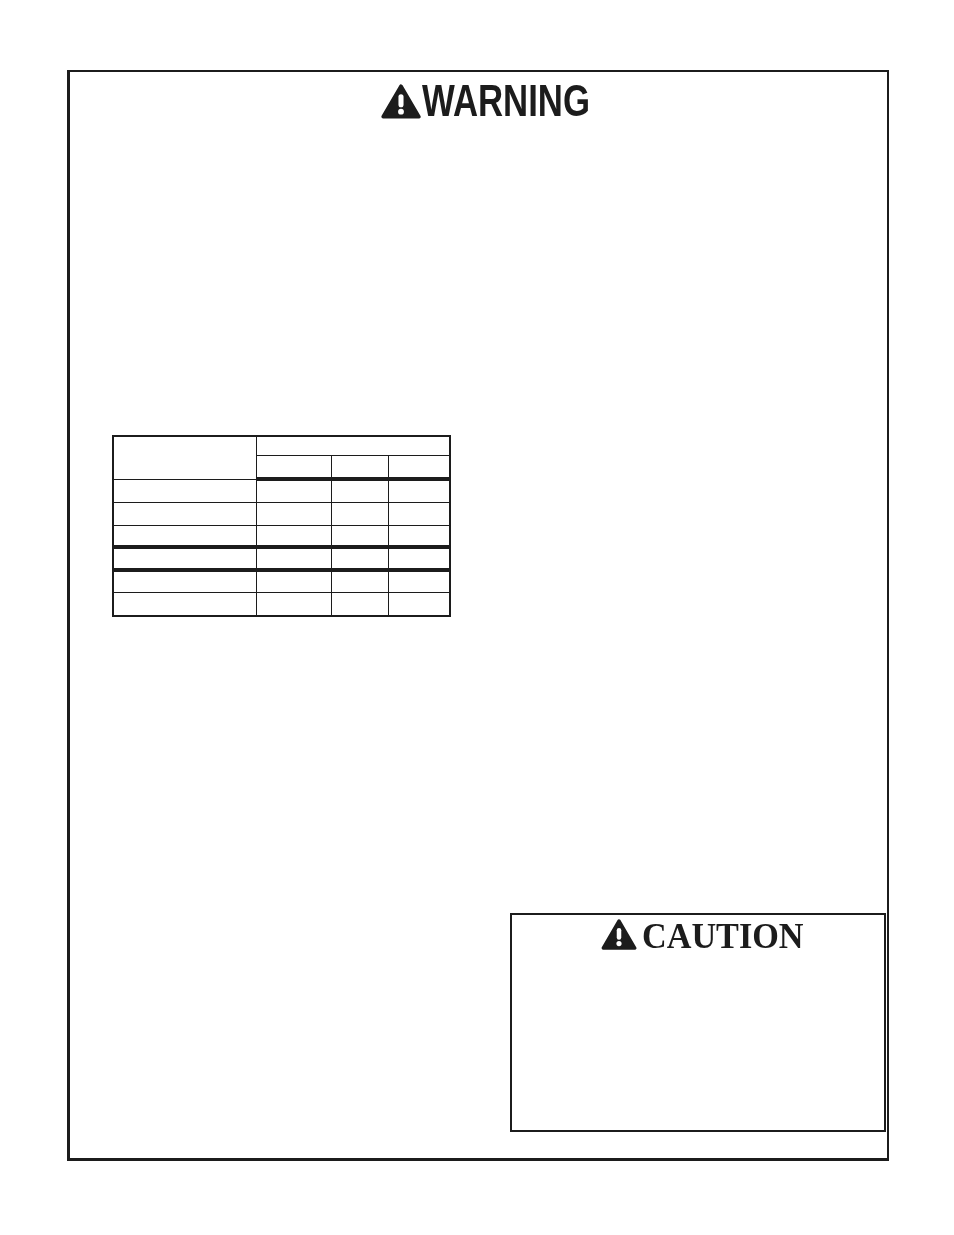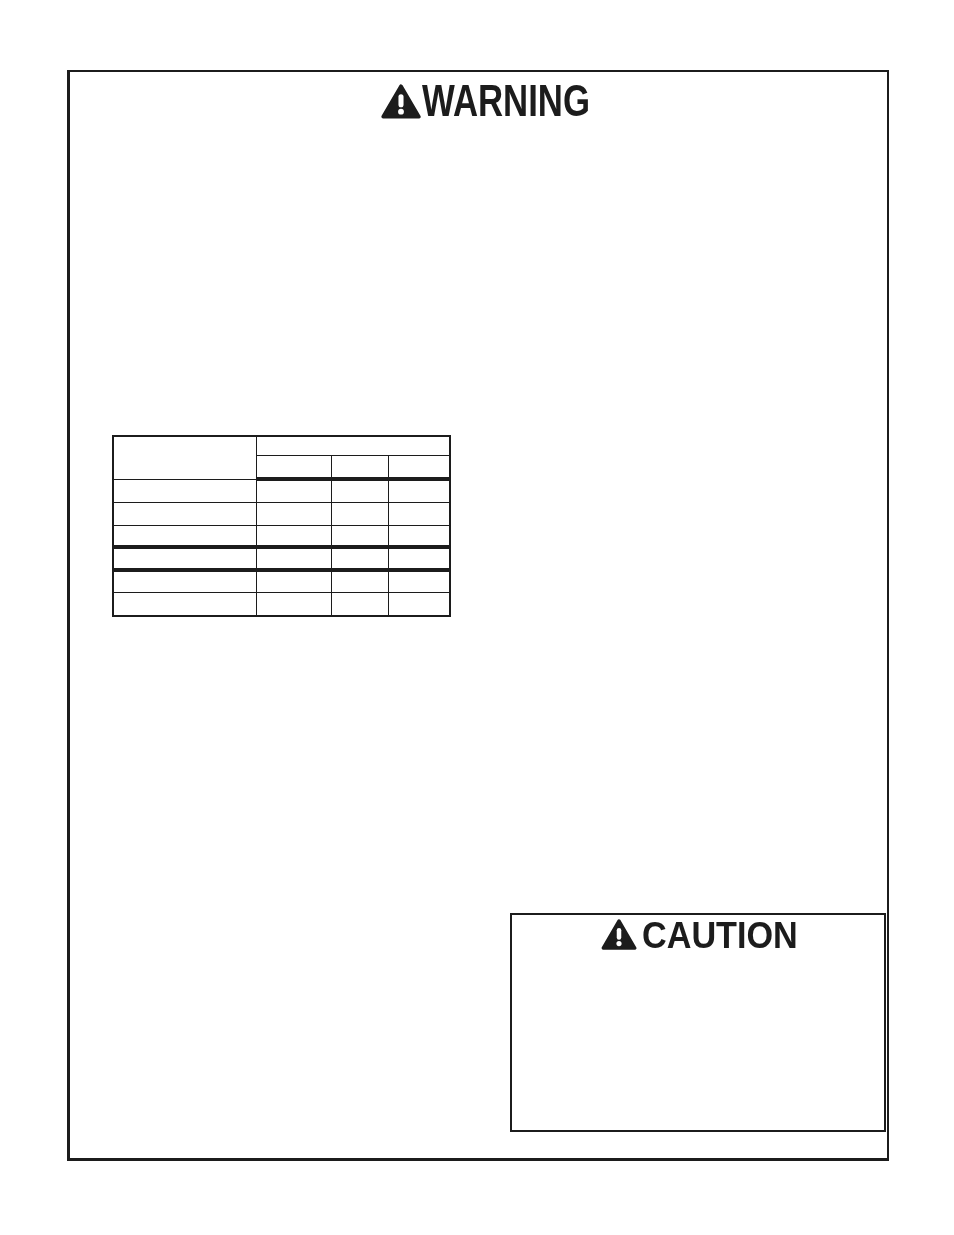--- a/index.html
+++ b/index.html
@@ -62,20 +62,21 @@
   .spec-table tr.row-d5 { height: 22px; }
   .spec-table tr.row-d6 { height: 24px; }
 
   
   .caution-box {
     position: absolute;
     left: 440px; top: 841px;
     width: 376px; height: 219px;
     border: 2px solid var(--ink, #1c1c1c);
     background: var(--paper, #ffffff);
+    font-family: Liberation Serif, serif;
   }
   .caution-triangle {
     position: absolute;
     left: 88px; top: 4px;
     width: 38px; height: 31px;
   }
   .caution-title {
     position: absolute;
     left: 130px; top: 5px;
     font-size: 36px;

